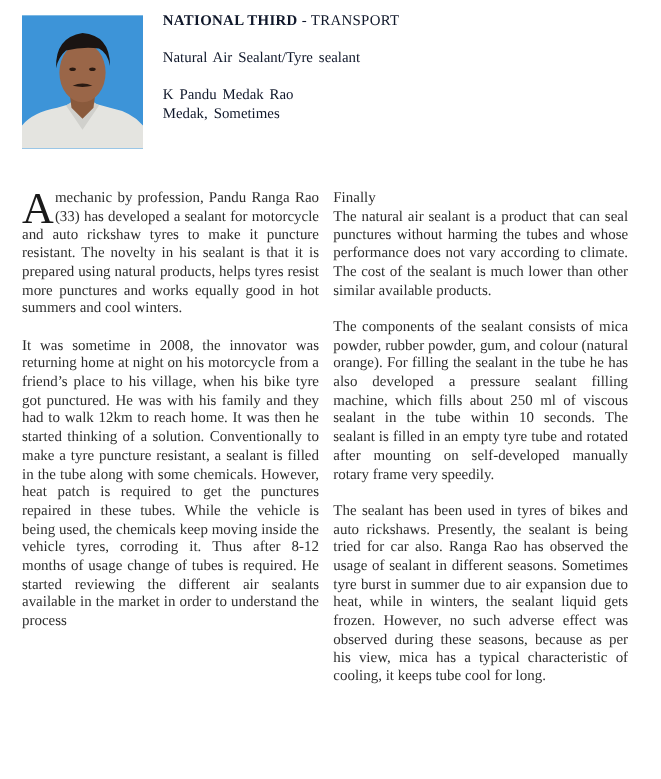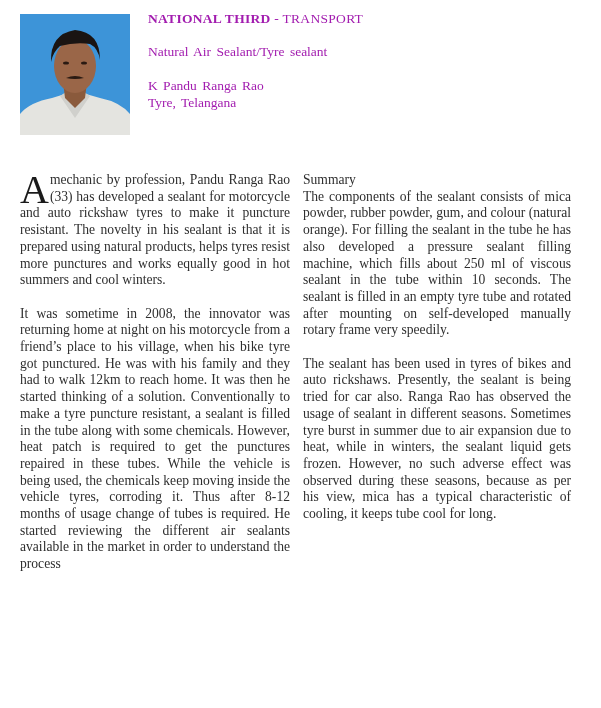--- a/index.html
+++ b/index.html
@@ -24,21 +24,21 @@
     background: #3b93d6;
     overflow: hidden;
   }
   .photo svg { display: block; }
   .header {
     position: absolute;
     left: 148px;
     top: 10px;
     font-size: 13.5px;
     line-height: 17px;
-    color: #a21caf;
+    color: #0f172a;
   }
   .header .category {
     letter-spacing: 0.3px;
     margin-bottom: 16px;
   }
   .header .category .bold { font-weight: bold; }
   .header .title { margin-bottom: 17px; word-spacing: 2px; }
   .header .name, .header .location { word-spacing: 2px; }
 
   .col {
@@ -88,26 +88,27 @@
 
     <path d="M46 64 Q55 60 64 64 Q55 66 46 64 Z" fill="#2a1a12"></path>
   </svg>
 </div>
 
 <div class="header">
   <div class="category">
     <span class="bold">NATIONAL THIRD</span><span> - </span><span>TRANSPORT</span>
   </div>
   <div class="title">Natural Air Sealant/Tyre sealant</div>
-  <div class="name">K Pandu Ranga Rao</div>
-  <div class="location">Tyre, Telangana</div>
+  <div class="name">K Pandu Medak Rao</div>
+  <div class="location">Medak, Sometimes</div>
 </div>
 
 <div class="col col-left">
   <p><span class="dropcap">A</span><span> mechanic by profession, Pandu Ranga Rao (33) has developed a sealant for motorcycle and auto rickshaw tyres to make it puncture resistant. The novelty in his sealant is that it is prepared using natural products, helps tyres resist more punctures and works equally good in hot summers and cool winters.</span></p>
   <p>It was sometime in 2008, the innovator was returning home at night on his motorcycle from a friend’s place to his village, when his bike tyre got punctured. He was with his family and they had to walk 12km to reach home. It was then he started thinking of a solution. Conventionally to make a tyre puncture resistant, a sealant is filled in the tube along with some chemicals. However, heat patch is required to get the punctures repaired in these tubes. While the vehicle is being used, the chemicals keep moving inside the vehicle tyres, corroding it. Thus after 8-12 months of usage change of tubes is required. He started reviewing the different air sealants available in the market in order to understand the process</p>
 </div>
 
 <div class="col col-right">
-  <div class="summary-heading">Summary</div>
+  <div class="summary-heading">Finally</div>
+  <p>The natural air sealant is a product that can seal punctures without harming the tubes and whose performance does not vary according to climate. The cost of the sealant is much lower than other similar available products.</p>
   <p>The components of the sealant consists of mica powder, rubber powder, gum, and colour (natural orange). For filling the sealant in the tube he has also developed a pressure sealant filling machine, which fills about 250 ml of viscous sealant in the tube within 10 seconds. The sealant is filled in an empty tyre tube and rotated after mounting on self-developed manually rotary frame very speedily.</p>
   <p>The sealant has been used in tyres of bikes and auto rickshaws. Presently, the sealant is being tried for car also. Ranga Rao has observed the usage of sealant in different seasons. Sometimes tyre burst in summer due to air expansion due to heat, while in winters, the sealant liquid gets frozen. However, no such adverse effect was observed during these seasons, because as per his view, mica has a typical characteristic of cooling, it keeps tube cool for long.</p>
 </div>
 
 </body></html>

